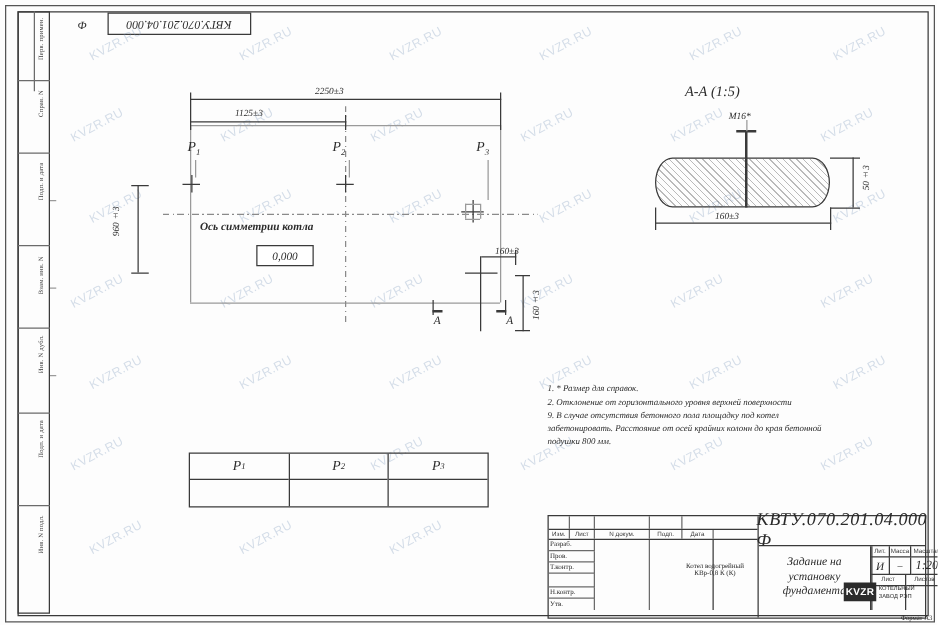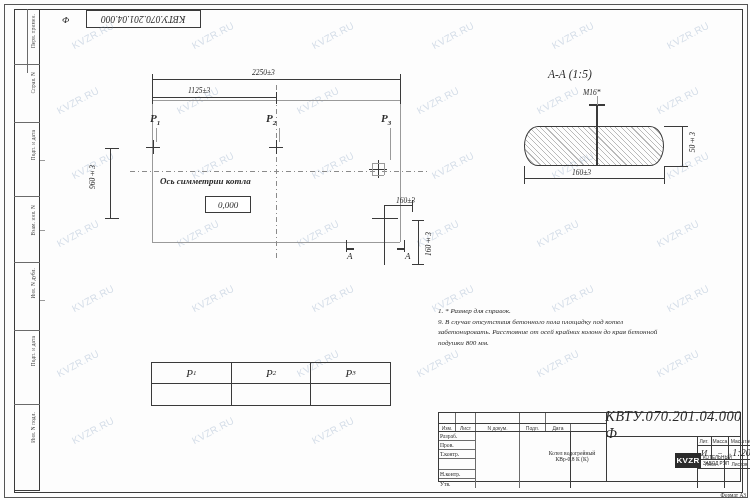--- a/index.html
+++ b/index.html
@@ -18,39 +18,39 @@
   .stamp-col{position:absolute;border:1px solid #3a3a3a;box-sizing:border-box;}
 
   .vtxt{writing-mode:vertical-rl;transform:rotate(180deg);white-space:nowrap;font-size:5.2px;letter-spacing:.2px;color:#3a3a3a;}
 
   
   .wm{position:absolute;color:rgba(120,150,185,0.30);font-size:10px;font-family:"Liberation Sans",sans-serif;transform:rotate(-28deg);white-space:nowrap;pointer-events:none;letter-spacing:.3px;}
 
   
   .dim{position:absolute;font-size:7.5px;font-family:"Liberation Serif",serif;color:#2b2b2b;white-space:nowrap;}
   .ital{font-style:italic;}
-  .lbl{position:absolute;font-style:italic;font-size:11px;white-space:nowrap;font-weight:bold;}
+  .lbl{position:absolute;font-style:italic;font-size:11px;white-space:nowrap;}
   .sub{font-size:7px;vertical-align:sub;font-style:italic;}
 
   .box{position:absolute;border:1px solid #3a3a3a;box-sizing:border-box;background:#fff;}
   .ctr{display:flex;align-items:center;justify-content:center;}
 
   
   #notes{position:absolute;left:438px;top:306px;width:300px;font-style:italic;font-size:7.1px;line-height:1.42;color:#2b2b2b;}
   #notes div{margin-bottom:.5px;font-family:Liberation Serif, serif;}
 
   
   #load-table{position:absolute;left:151px;top:362px;width:240px;height:44px;border:1.3px solid #3a3a3a;box-sizing:border-box;display:flex;}
   #load-table .col{flex:1;border-right:1.3px solid #3a3a3a;display:flex;flex-direction:column;}
   #load-table .col:last-child{border-right:none;}
   #load-table .hc{height:20px;display:flex;align-items:center;justify-content:center;border-bottom:1.3px solid #3a3a3a;font-style:italic;font-size:11px;}
   #load-table .vc{flex:1;display:flex;align-items:center;justify-content:center;font-style:italic;font-size:12px;}
 
   
-  #title-block{position:absolute;left:438px;top:412px;width:303px;height:70px;border:1.3px solid #3a3a3a;box-sizing:border-box;}
+  #title-block{position:absolute;left:438px;top:412px;width:303px;height:83px;border:1.3px solid #3a3a3a;box-sizing:border-box;}
   #tb-left{position:absolute;left:0;top:0;width:168px;height:100%;box-sizing:border-box;border-right:1.3px solid #3a3a3a;}
   #tb-right{position:absolute;left:168px;top:0;right:0;height:100%;}
   .rev-grid{position:absolute;left:0;top:20px;width:100%;height:33px;display:flex;font-size:5px;}
   .rev-grid .rc{border-right:1px solid #6b6b6b;box-sizing:border-box;}
 
   .mini{font-size:5px;font-family:"Liberation Sans",sans-serif;color:#3a3a3a;}
   .mini2{font-size:5.6px;font-family:"Liberation Serif",serif;color:#2b2b2b;}
 
   #desig{position:absolute;left:0;top:0;width:100%;height:24px;display:flex;align-items:center;justify-content:center;font-style:italic;font-size:14.5px;letter-spacing:.4px;border-bottom:1.3px solid #3a3a3a;box-sizing:border-box;}
   #zadanie{position:absolute;left:0;top:24px;width:90px;height:51px;box-sizing:border-box;}
@@ -243,20 +243,21 @@
   <div class="ln" style="left:664px;top:166px;width:1px;height:18px;"></div>
   <div class="dim ital" style="left:572px;top:168px;">160±3</div>
 
   <div class="ln" style="left:682px;top:126px;width:1px;height:40px;"></div>
   <div class="ln" style="left:664px;top:126px;width:24px;height:1px;"></div>
   <div class="ln" style="left:664px;top:166px;width:24px;height:1px;"></div>
   <div class="dim ital" style="left:688px;top:132px;writing-mode:vertical-rl;transform:rotate(180deg);">50±3</div>
 
   <div id="notes">
     <div>1. * Размер для справок.</div>
+    <div>2. Отклонение от горизонтального уровня верхней поверхности</div>
     <div>9. В случае отсутствия бетонного пола площадку под котел</div>
     <div>забетонировать. Расстояние от осей крайних колонн до края бетонной</div>
     <div>подушки 800 мм.</div>
   </div>
 
   <div id="load-table">
     <div class="col">
       <div class="hc">
         <span>Р</span>
           <span class="sub">1</span>
@@ -307,20 +308,27 @@
         <div class="cell" style="left:37px;top:0;width:44px;height:56px;border-right:1px solid #6b6b6b;"></div>
         <div class="cell" style="left:81px;top:0;width:51px;height:56px;"></div>
       </div>
 
       <div style="position:absolute;left:132px;top:19px;width:36px;height:56px;"></div>
     </div>
 
     <div id="tb-right">
       <div id="desig">КВТУ.070.201.04.000  Ф</div>
 
+      <div id="zadanie" style="border-right:1.3px solid #3a3a3a;">
+        <div id="zad-txt">
+          <span>Задание на</span>
+          <span>установку</span>
+          <span>фундамента</span>
+        </div>
+      </div>
 
       <div class="cell mini" style="left:90px;top:24px;width:15px;height:9px;border-bottom:1px solid #3a3a3a;border-right:1px solid #3a3a3a;">Лит.</div>
       <div class="cell mini" style="left:105px;top:24px;width:17px;height:9px;border-bottom:1px solid #3a3a3a;border-right:1px solid #3a3a3a;">Масса</div>
       <div class="cell mini" style="left:122px;top:24px;width:25px;height:9px;border-bottom:1px solid #3a3a3a;">Масштаб</div>
 
       <div class="cell" style="left:90px;top:33px;width:15px;height:14px;border-bottom:1px solid #3a3a3a;border-right:1px solid #3a3a3a;font-style:italic;font-size:9px;">И</div>
       <div class="cell" style="left:105px;top:33px;width:17px;height:14px;border-bottom:1px solid #3a3a3a;border-right:1px solid #3a3a3a;font-size:8px;">–</div>
       <div class="cell" style="left:122px;top:33px;width:25px;height:14px;border-bottom:1px solid #3a3a3a;font-style:italic;font-size:10px;">1:20</div>
 
       <div class="cell mini" style="left:90px;top:47px;width:28px;height:9px;border-bottom:1px solid #3a3a3a;border-right:1px solid #3a3a3a;">Лист</div>

